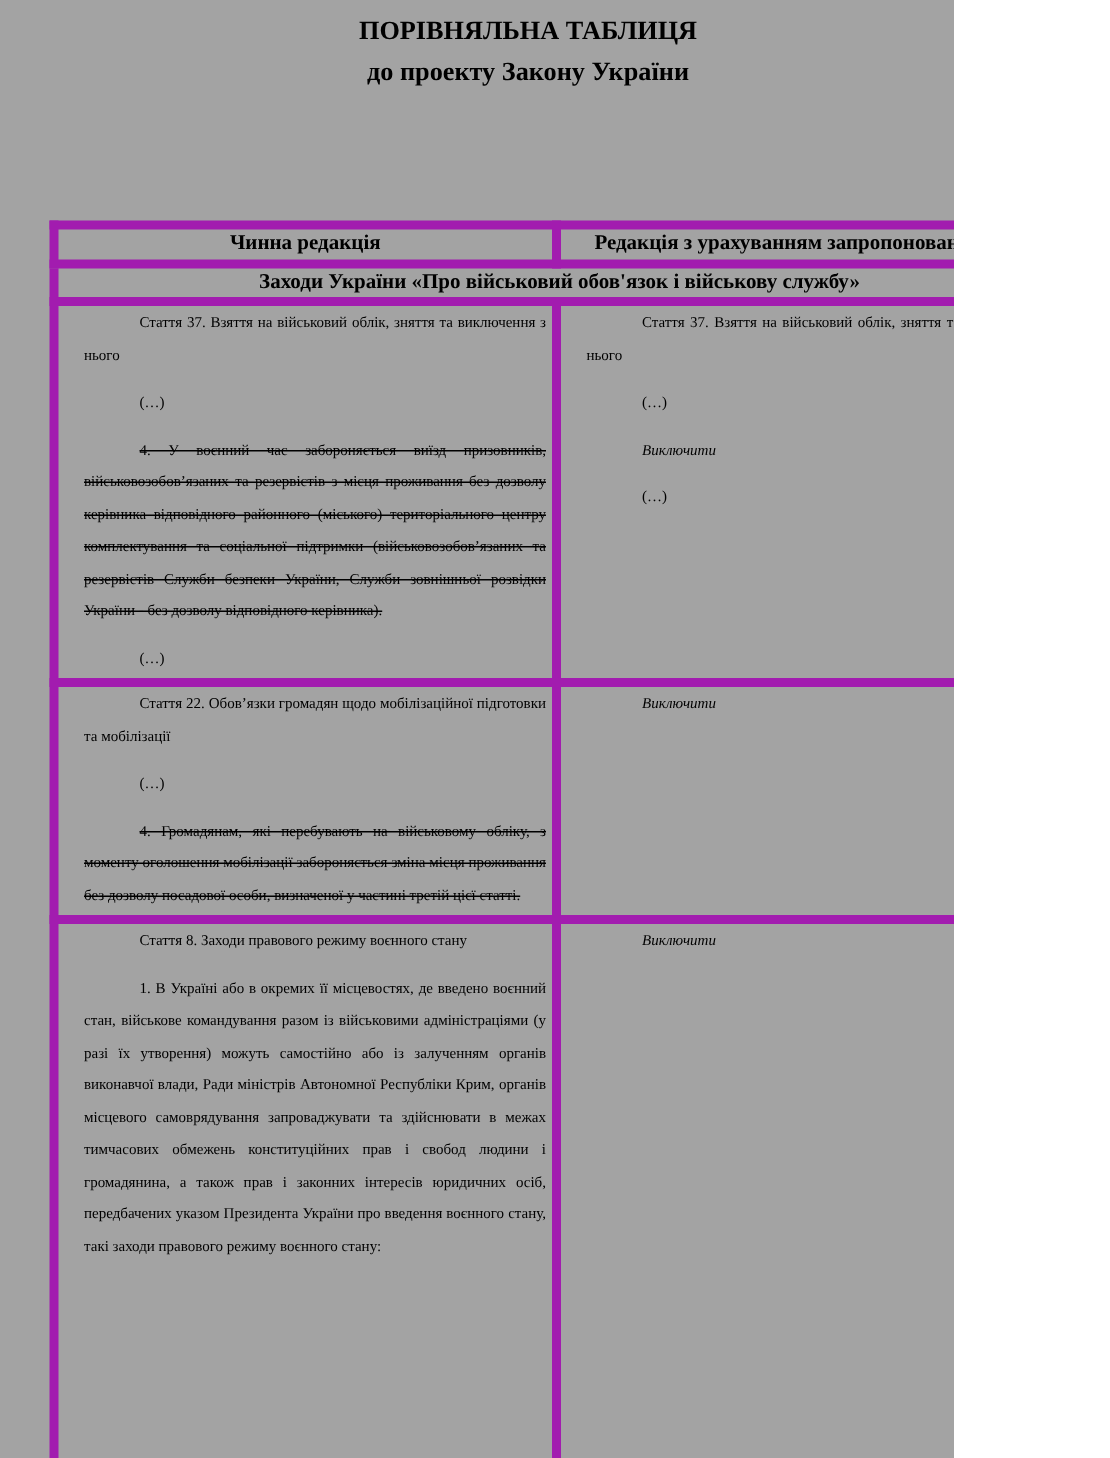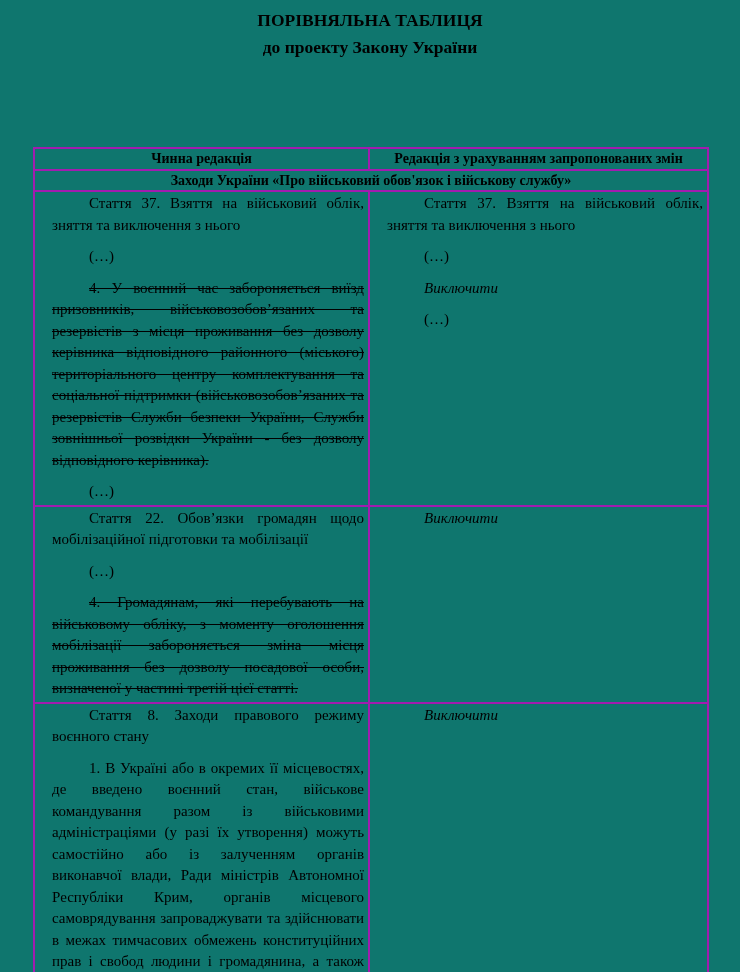--- a/index.html
+++ b/index.html
@@ -1,21 +1,21 @@
 <!DOCTYPE html>
 <html lang="uk"><head>
 <meta charset="utf-8">
 <style>
   html, body { margin: 0; padding: 0; }
   body { background: #ffffff; }
   .page {
     position: relative;
-    width: 740px;
+    width: 636px;
     height: 972px;
-    background: #0f766e;
+    background: #a3a3a3;
     color: #000000;
     font-family: "Liberation Serif", "DejaVu Serif", serif;
     overflow: hidden;
   }
   .doc-title {
     width: 704px;
     margin: 0 auto;
     padding-top: 7px;
     text-align: center;
     font-weight: bold;
@@ -25,39 +25,39 @@
   table.cmp {
     position: absolute;
     left: 33px;
     top: 147px;
     width: 674px;
     border-collapse: collapse;
     table-layout: fixed;
   }
   table.cmp col.c1 { width: 335px; }
   table.cmp col.c2 { width: 339px; }
-  table.cmp th, table.cmp td { border: 2px solid #a21caf; }
+  table.cmp th, table.cmp td { border: 6px solid #a21caf; }
   table.cmp th {
     font-size: 14px;
     font-weight: bold;
     text-align: center;
     height: 18px;
     padding: 1px 2px;
   }
   tr.law-row td {
     text-align: center;
     font-weight: bold;
     font-size: 14px;
     height: 17px;
     padding: 1px 2px;
   }
   td.cell {
     vertical-align: top;
     padding: 0 4px 2px 17px;
-    font-size: 15px;
+    font-size: 10px;
     line-height: 21.5px;
   }
   tr.r1 td.cell { height: 197px; }
   tr.r2 td.cell { height: 143px; }
   tr.r3 td.cell { height: 372px; }
   td.cell p {
     margin: 10px 0 0 0;
     text-indent: 37px;
     text-align: justify;
   }

